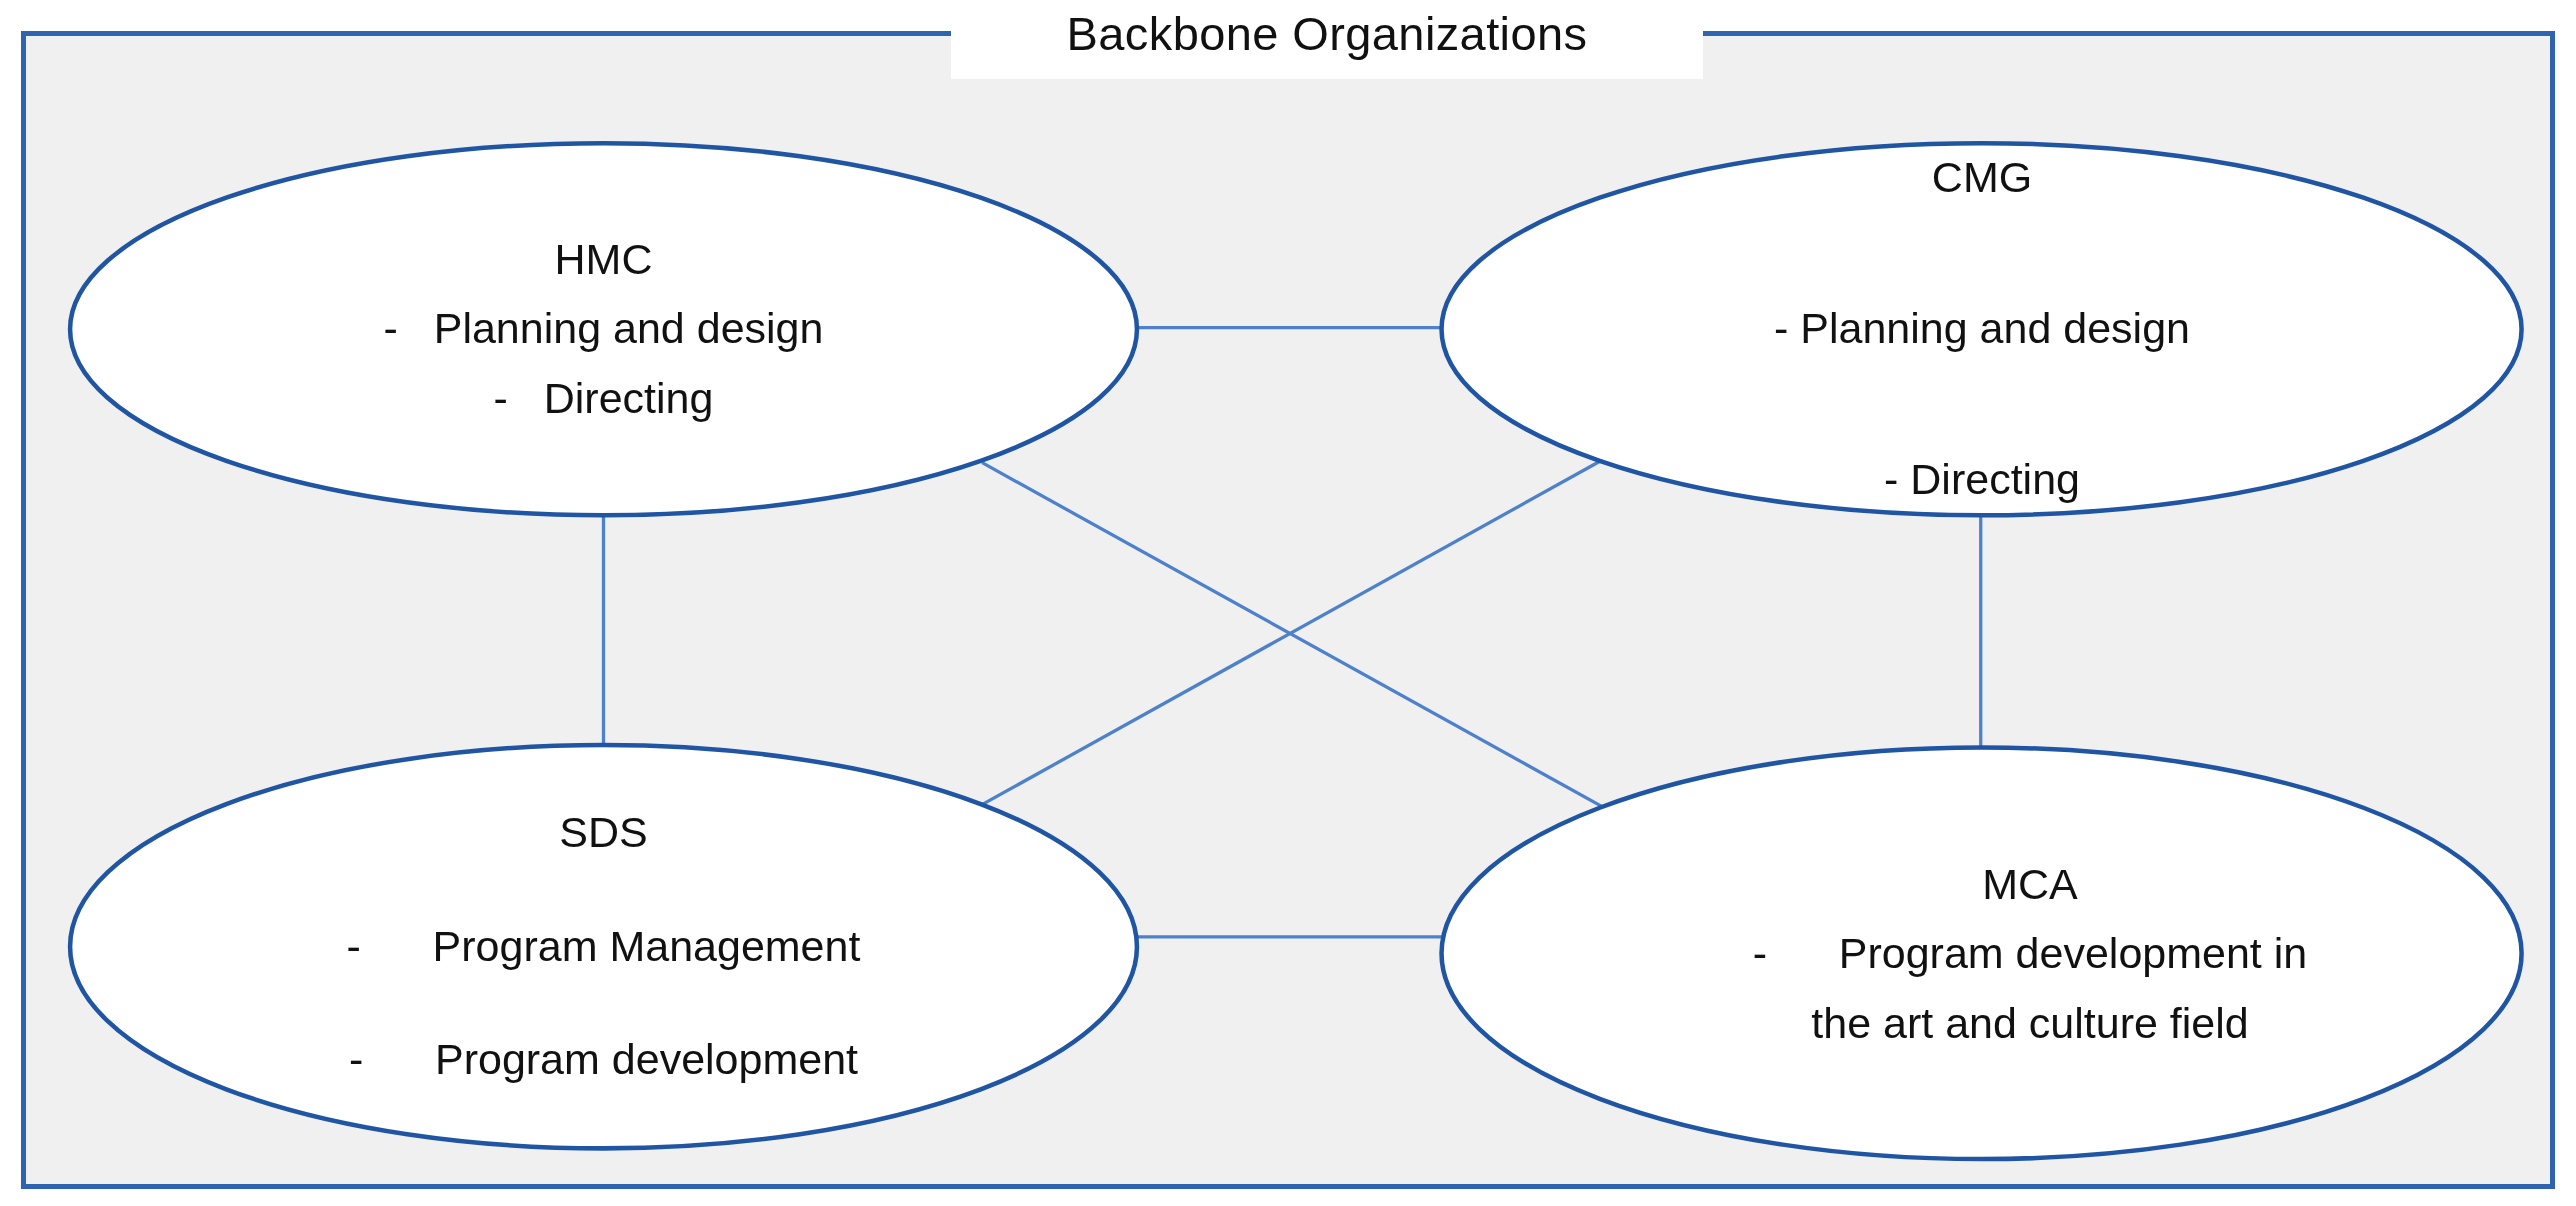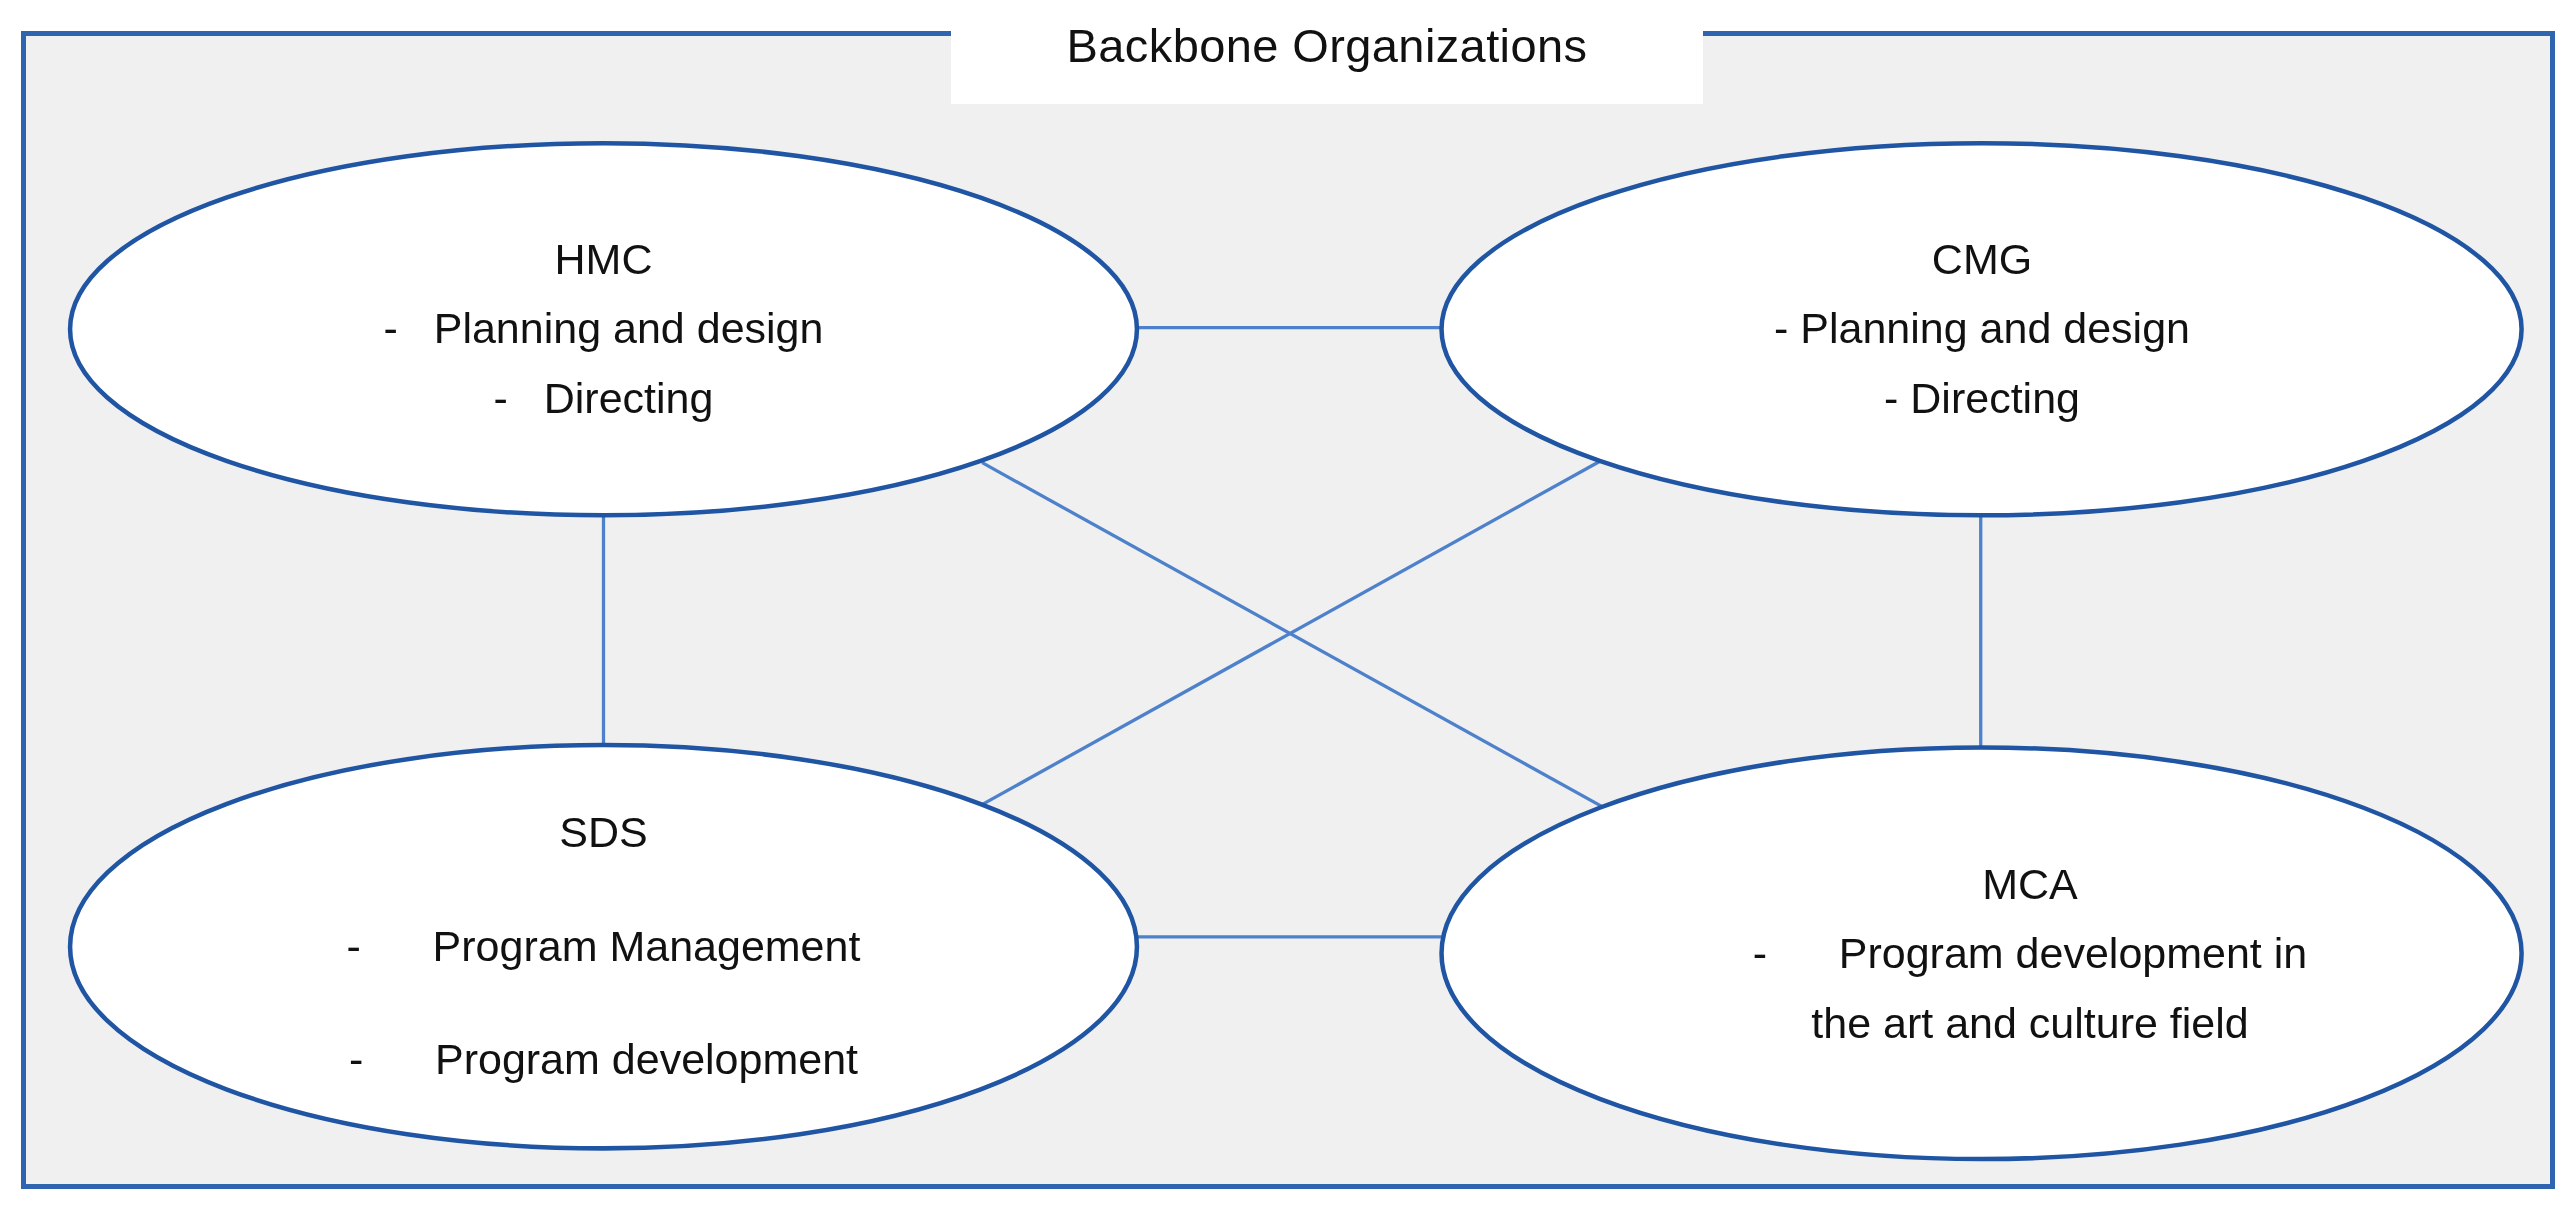--- a/index.html
+++ b/index.html
@@ -41,21 +41,21 @@
     fill: #ffffff;
     stroke: var(--shape_border, #1F55A3);
     stroke-width: 5.5;
   }
 
   .title-box {
     position: absolute;
     left: 951px;
     top: 0;
     width: 752px;
-    height: 104px;
+    height: 79px;
     background: #ffffff;
     display: flex;
     align-items: center;
     justify-content: center;
     box-sizing: border-box;
     padding-bottom: 13px;
     font-size: 47px;
     letter-spacing: 0.4px;
     color: var(--text, #111111);
   }
@@ -68,21 +68,21 @@
     justify-content: center;
     text-align: center;
     color: var(--text, #111111);
     font-size: 43px;
     line-height: 1.62;
   }
 
   .node .line { display: block; white-space: pre; }
 
   #node-hmc { left: 70px;   top: 143px; width: 1067px; height: 372px; }
-  #node-cmg { left: 1442px; top: 143px; width: 1080px; height: 372px; }
+  #node-cmg { left: 1442px; top: 143px; width: 1080px; height: 372px; justify-content: space-between; }
   #node-sds { left: 70px;   top: 745px; width: 1067px; height: 403px; gap: 44px; }
   #node-mca { left: 1490px; top: 748px; width: 1080px; height: 412px; }
 </style>
 </head>
 <body>
 
 <div class="stage">
 
   <div class="frame"></div>
 

